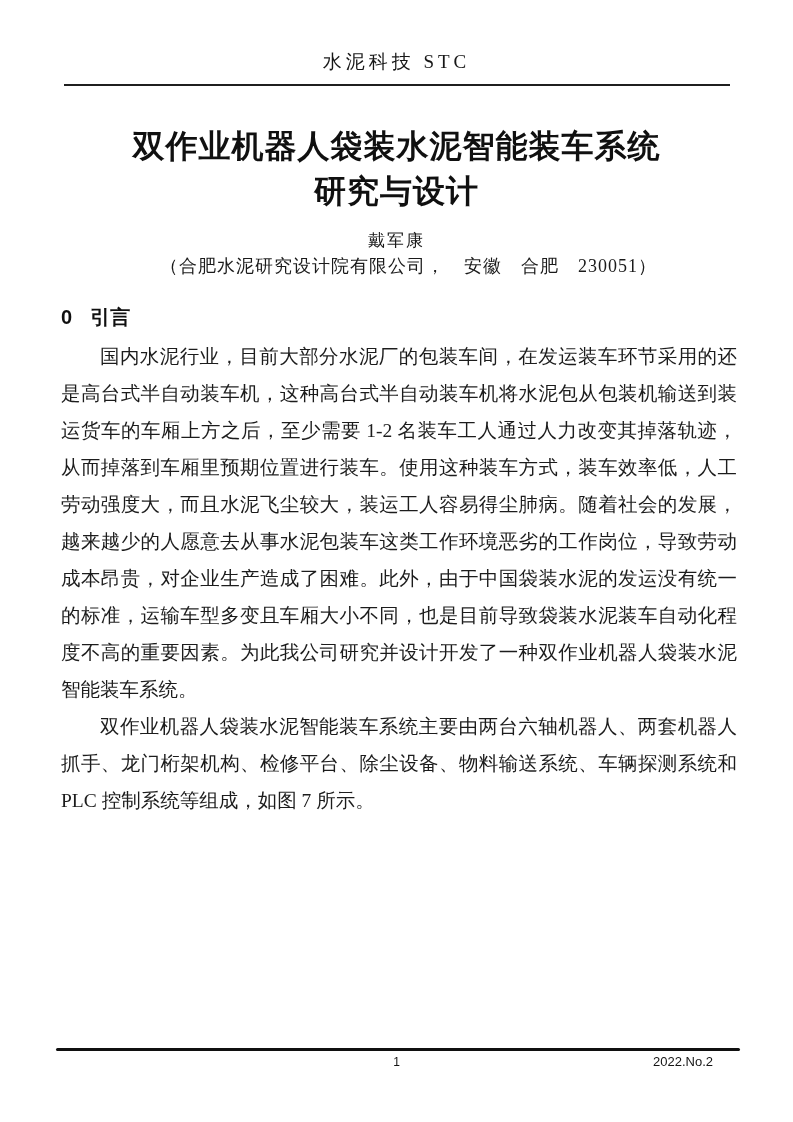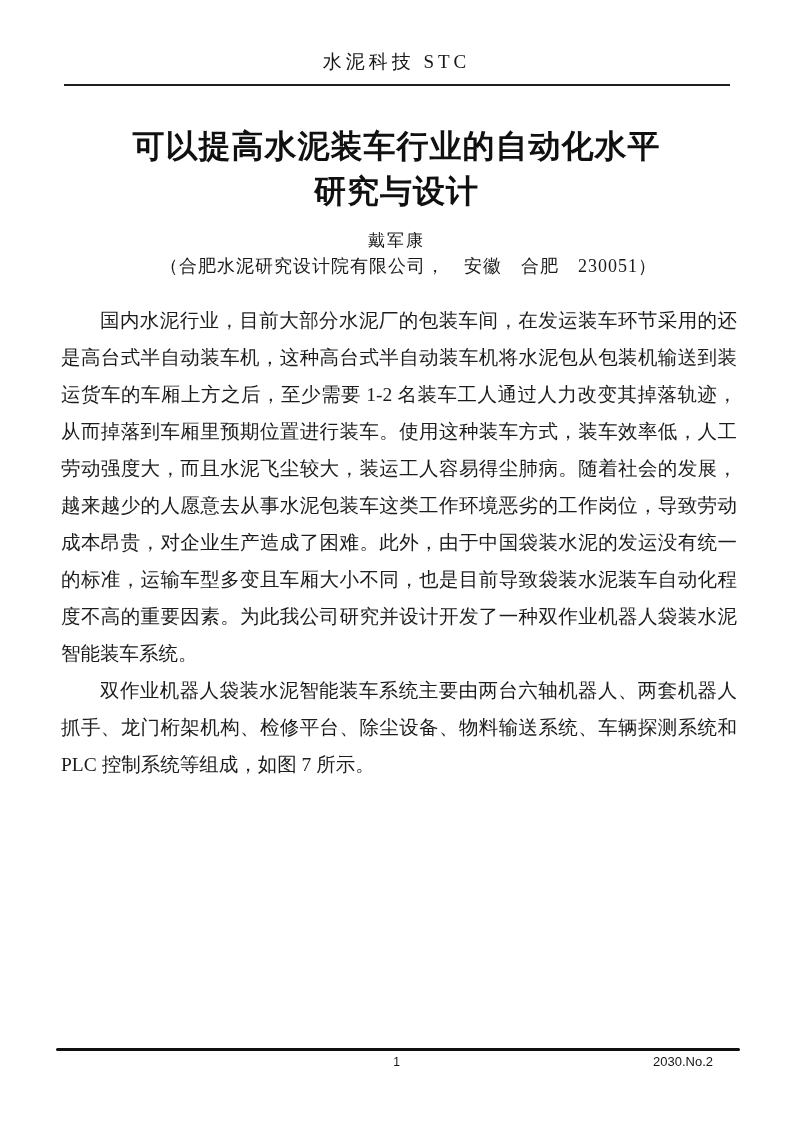--- a/index.html
+++ b/index.html
@@ -112,38 +112,41 @@
 </head>
 <body>
 
 <div class="page">
 
   <div class="journal-header">水泥科技 STC</div>
 
   <div class="header-rule"></div>
 
   <div class="article-title">
-    <div>可以提高水泥装车行业的自动化水平</div>
+    <div>双作业机器人袋装水泥智能装车系统</div>
     <div>研究与设计</div>
   </div>
 
   <div class="article-author">戴军康</div>
 
   <div class="article-affiliation">（合肥水泥研究设计院有限公司，　安徽　合肥　230051）</div>
 
   <div class="content">
 
+    <h2 class="section-heading">
+      <span class="section-number">0</span><span>引言</span>
+    </h2>
 
     <p>国内水泥行业，目前大部分水泥厂的包装车间，在发运装车环节采用的还是高台式半自动装车机，这种高台式半自动装车机将水泥包从包装机输送到装运货车的车厢上方之后，至少需要 1-2 名装车工人通过人力改变其掉落轨迹，从而掉落到车厢里预期位置进行装车。使用这种装车方式，装车效率低，人工劳动强度大，而且水泥飞尘较大，装运工人容易得尘肺病。随着社会的发展，越来越少的人愿意去从事水泥包装车这类工作环境恶劣的工作岗位，导致劳动成本昂贵，对企业生产造成了困难。此外，由于中国袋装水泥的发运没有统一的标准，运输车型多变且车厢大小不同，也是目前导致袋装水泥装车自动化程度不高的重要因素。为此我公司研究并设计开发了一种双作业机器人袋装水泥智能装车系统。</p>
 
 
 
     <p>双作业机器人袋装水泥智能装车系统主要由两台六轴机器人、两套机器人抓手、龙门桁架机构、检修平台、除尘设备、物料输送系统、车辆探测系统和 PLC 控制系统等组成，如图 7 所示。</p>
 
   </div>
 
   <div class="footer-rule"></div>
 
   <div class="footer-page-number">1</div>
 
-  <div class="footer-issue">2030.No.2</div>
+  <div class="footer-issue">2022.No.2</div>
 
 </div>
 
 </body></html>

